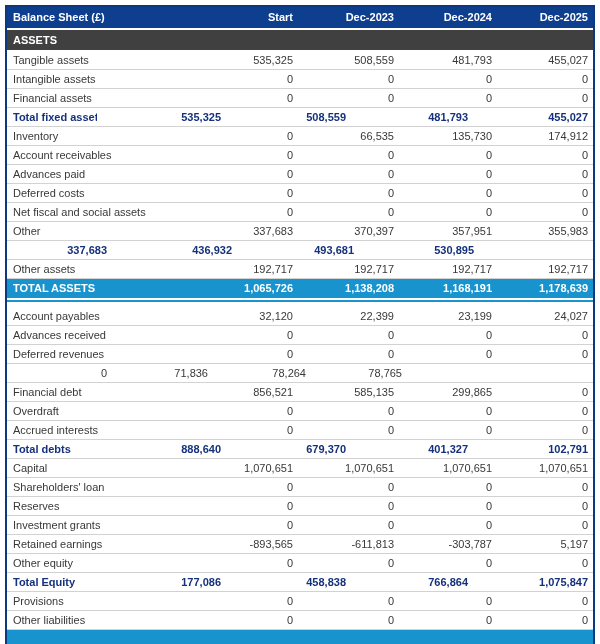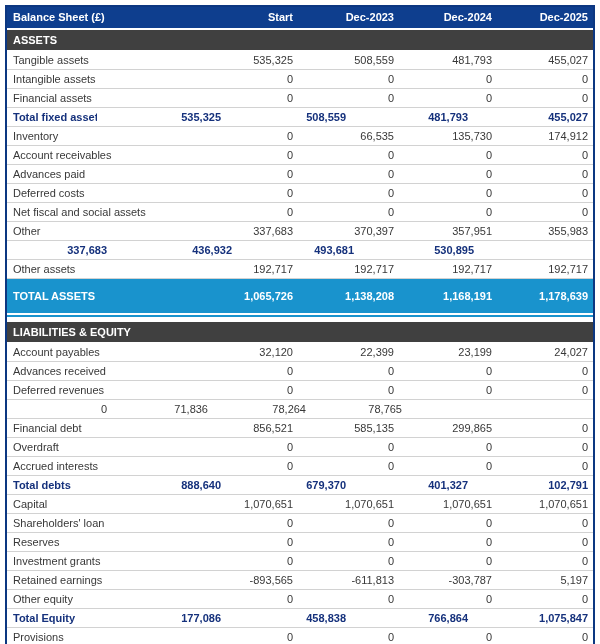--- a/index.html
+++ b/index.html
@@ -54,21 +54,21 @@
     background: #ffffff;
     border-bottom: 1px solid #d2d2d2;
   }
   .row.data { color: #383838; }
   .row.total {
     color: #15317c;
     font-weight: bold;
     gap: 24px;
   }
   .row.grand {
-    height: 34px;
+    height: 19px;
     background: #1993cd;
     color: #ffffff;
     font-weight: bold;
     border-bottom: none;
   }
   .spacer {
     height: 9px;
     background: linear-gradient(#ffffff 0 2px, #1993cd 2px 4px, #ffffff 4px 100%);
   }
 </style>
@@ -175,27 +175,20 @@
     <div class="cell num c3">192,717</div>
   </div>
       <div class="row grand">
     <div class="cell label">TOTAL ASSETS</div>
     <div class="cell num c0">1,065,726</div>
     <div class="cell num c1">1,138,208</div>
     <div class="cell num c2">1,168,191</div>
     <div class="cell num c3">1,178,639</div>
   </div>
       <div class="spacer"></div>
-      <div class="row section">
-    <div class="cell label">LIABILITIES &amp; EQUITY</div>
-    <div class="cell num c0"></div>
-    <div class="cell num c1"></div>
-    <div class="cell num c2"></div>
-    <div class="cell num c3"></div>
-  </div>
       <div class="row data">
     <div class="cell label">Account payables</div>
     <div class="cell num c0">32,120</div>
     <div class="cell num c1">22,399</div>
     <div class="cell num c2">23,199</div>
     <div class="cell num c3">24,027</div>
   </div>
       <div class="row data">
     <div class="cell label">Advances received</div>
     <div class="cell num c0">0</div>

